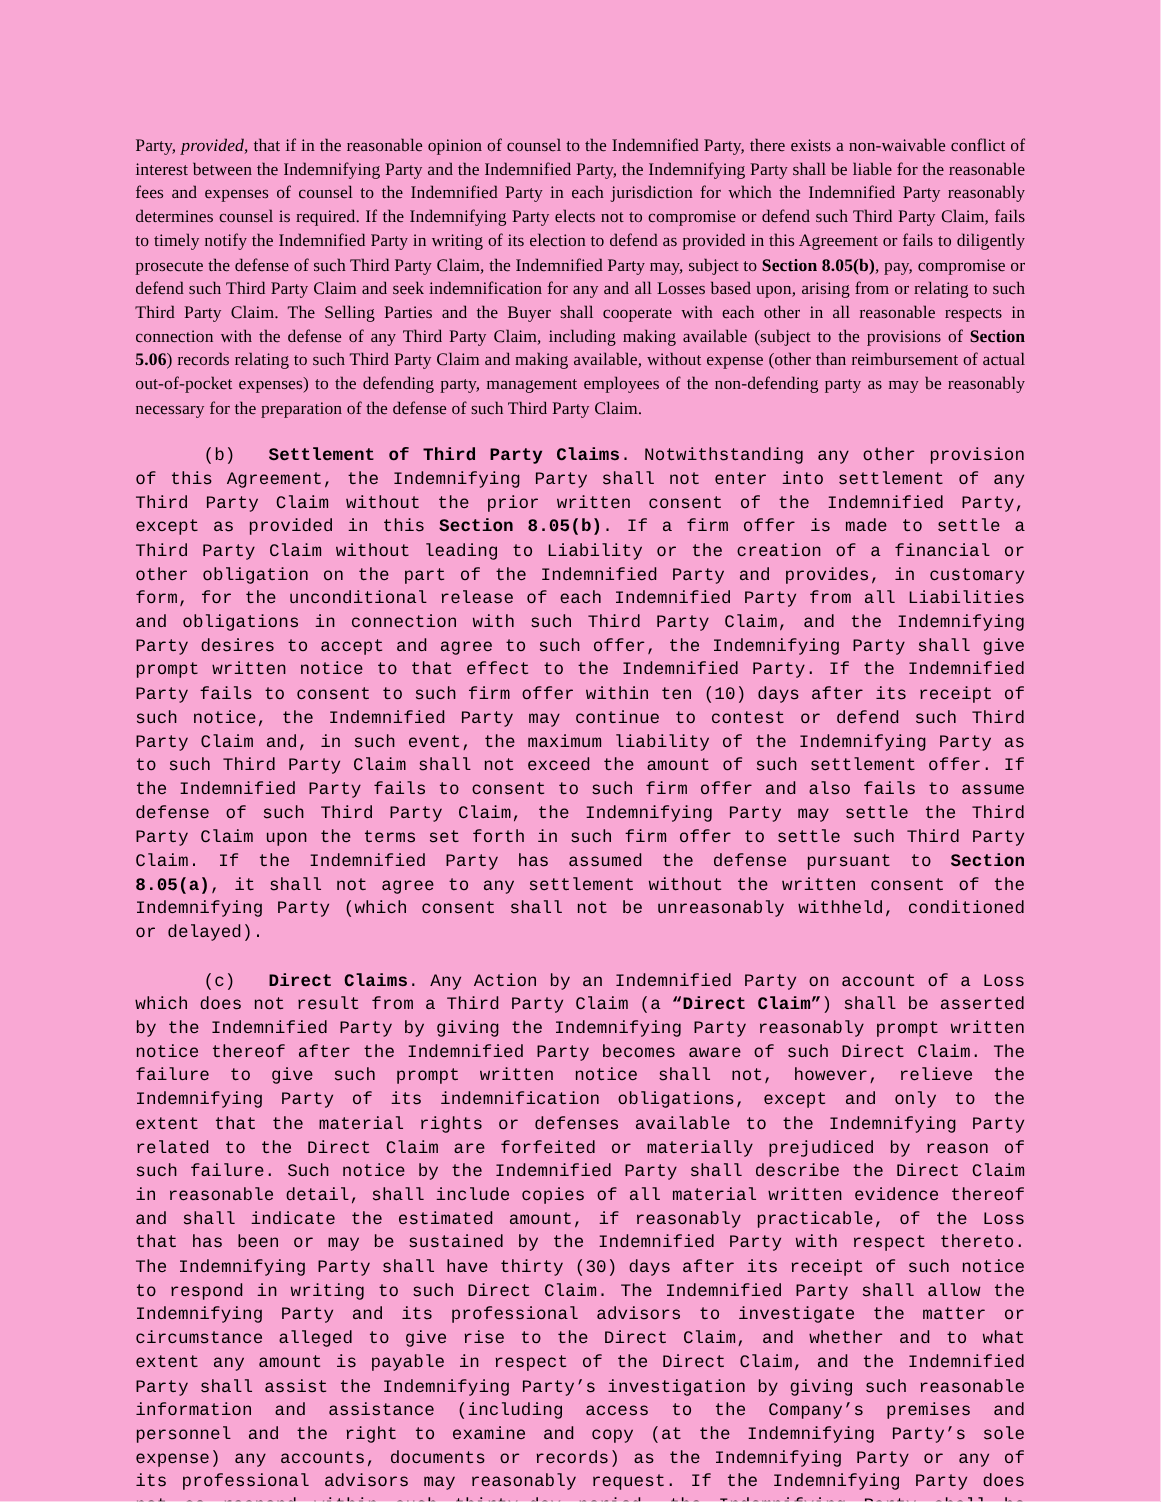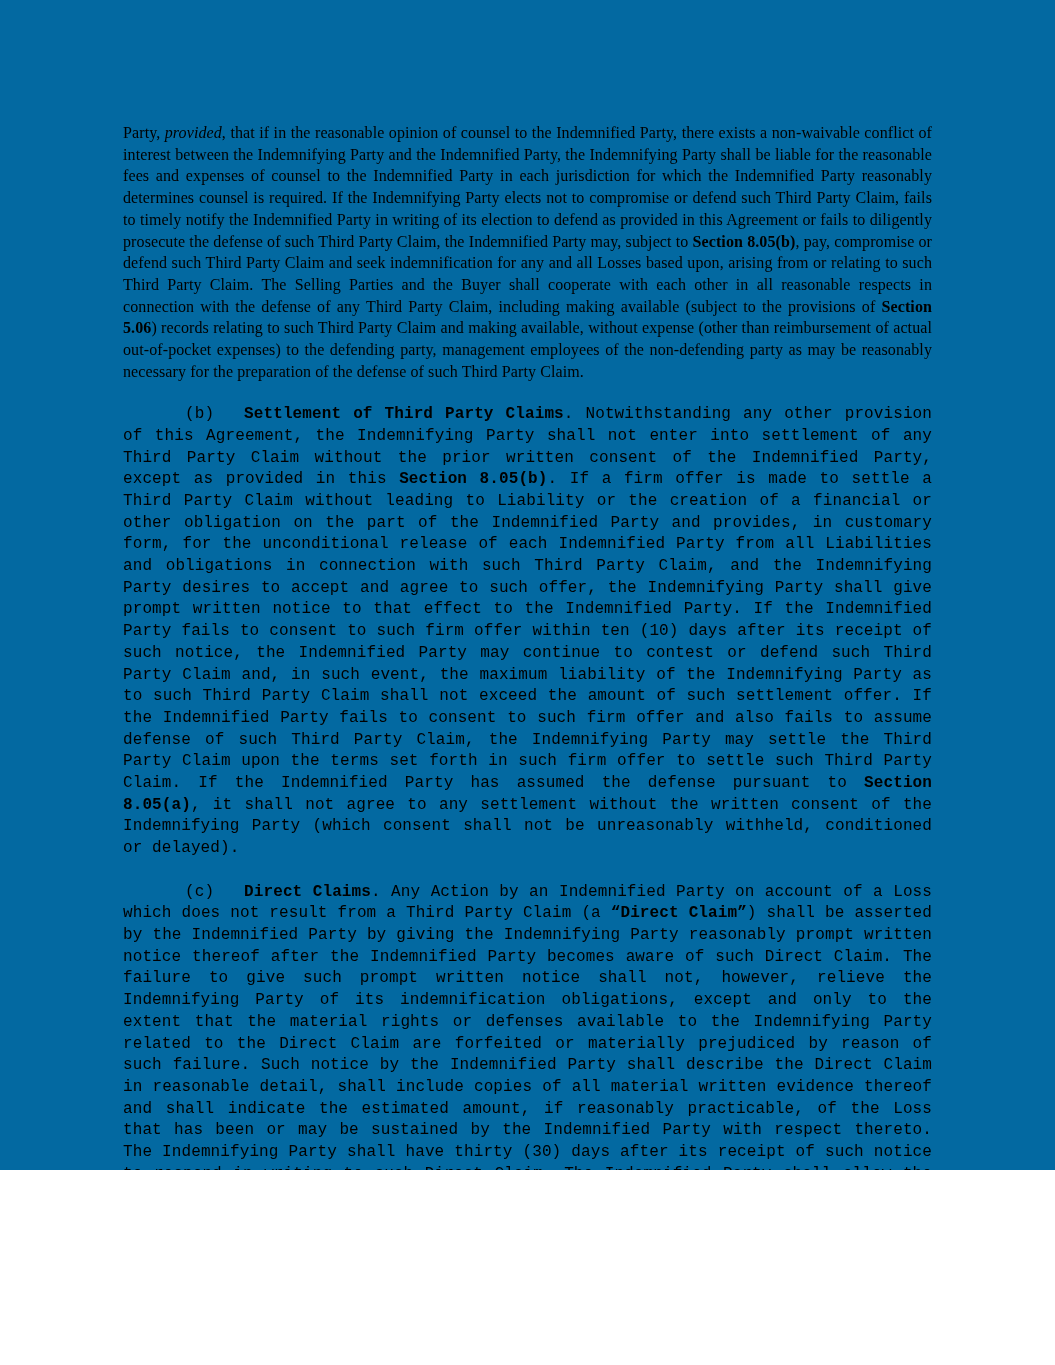--- a/index.html
+++ b/index.html
@@ -3,22 +3,22 @@
 <meta charset="utf-8">
 <style>
   html, body {
     margin: 0;
     padding: 0;
     background: #ffffff;
   }
   .page {
     position: relative;
     width: 1055px;
-    height: 1170px;
-    background: #0369a1;
+    height: 1365px;
+    background: #f9a8d4;
     font-family: "Liberation Serif", "DejaVu Serif", serif;
     color: #000000;
     overflow: hidden;
   }
   .text-block {
     position: absolute;
     left: 123px;
     top: 122px;
     width: 809px;
     text-align: justify;

